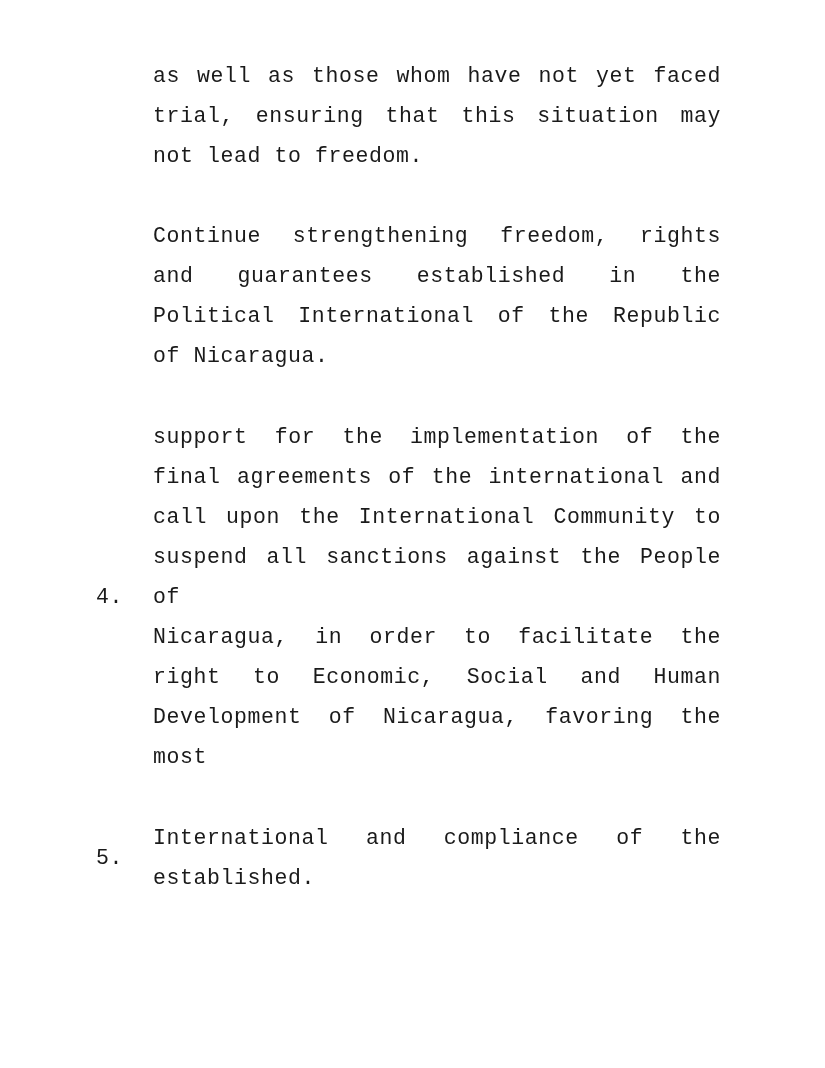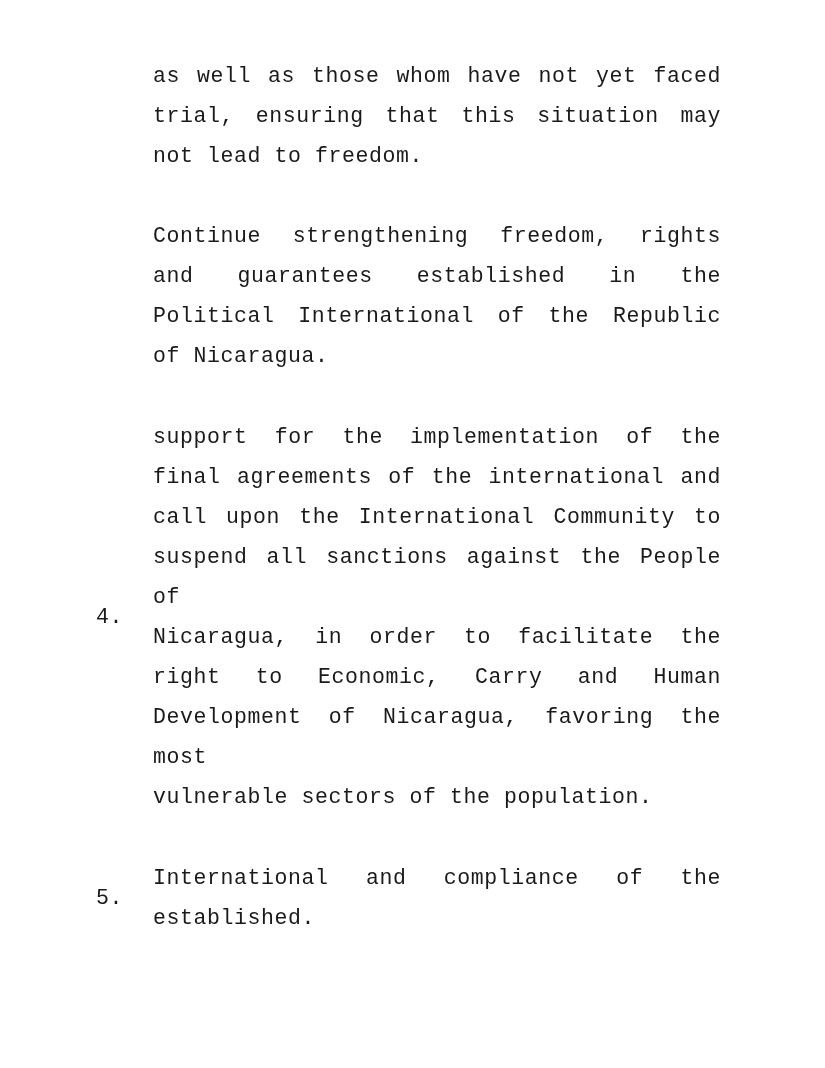--- a/index.html
+++ b/index.html
@@ -111,23 +111,22 @@
 
     <div class="block">
       <div class="marker">4.</div>
       <div class="body-col">
         <p class="para">
           <span class="line">support for the implementation of the</span>
           <span class="line">final agreements of the international and</span>
           <span class="line">call upon the International Community to</span>
           <span class="line">suspend all sanctions against the People of</span>
           <span class="line">Nicaragua, in order to facilitate the</span>
-          <span class="line">right to Economic, Carry and Human</span>
+          <span class="line">right to Economic, Social and Human</span>
           <span class="line">Development of Nicaragua, favoring the most</span>
-          <span class="line last">vulnerable sectors of the population.</span>
         </p>
       </div>
     </div>
 
     <div class="spacer-item"></div>
 
     <div class="block">
       <div class="marker">5.</div>
       <div class="body-col">
         <p class="para">

